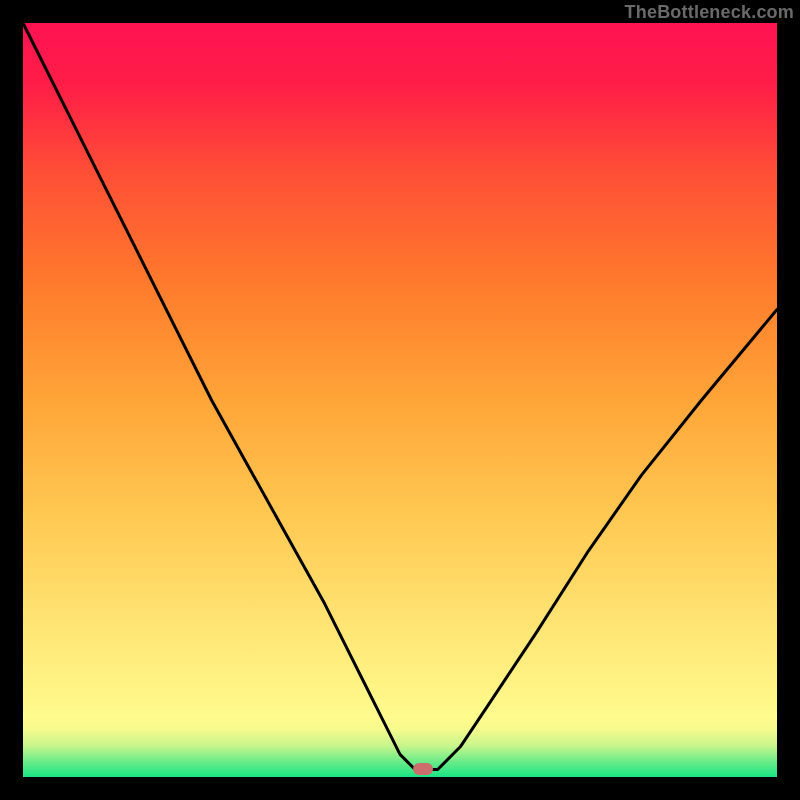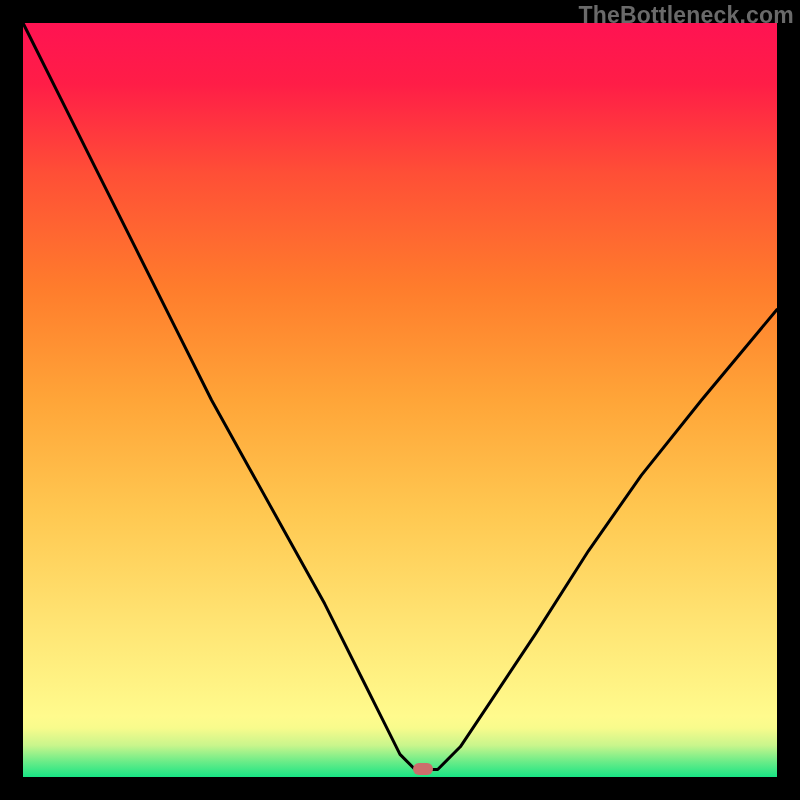--- a/index.html
+++ b/index.html
@@ -37,21 +37,21 @@
       #ff7c2c 65%,
       #ff4f36 80%,
       #ff1d47 92%,
       #ff1352 100%
     );
   }
   .watermark {
     position: absolute;
     top: 2px;
     right: 6px;
-    font-size: 23px;
+    font-size: 18px;
     font-weight: 600;
     color: #6a6a6a;
     letter-spacing: 0.2px;
     user-select: none;
   }
   .marker {
     position: absolute;
     width: 20px;
     height: 12px;
     border-radius: 6px;

